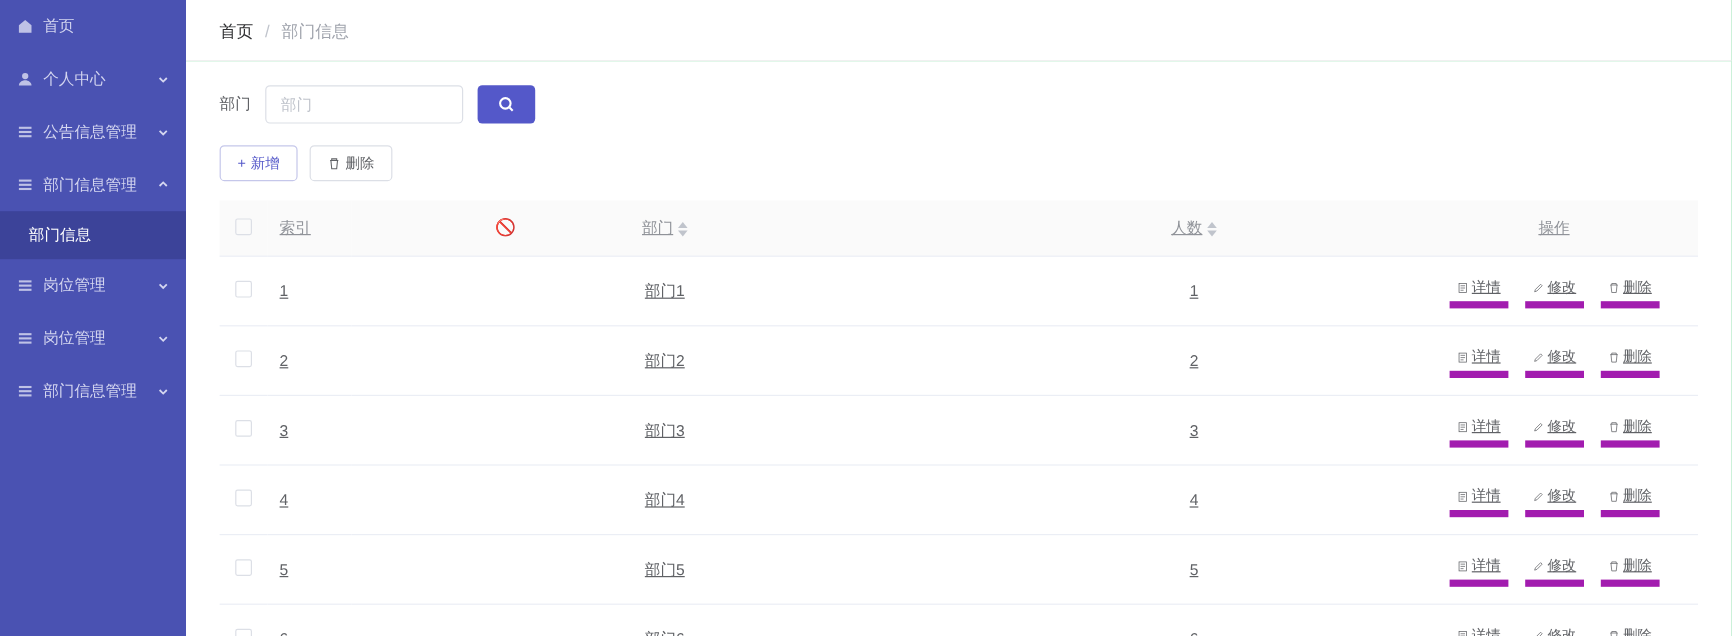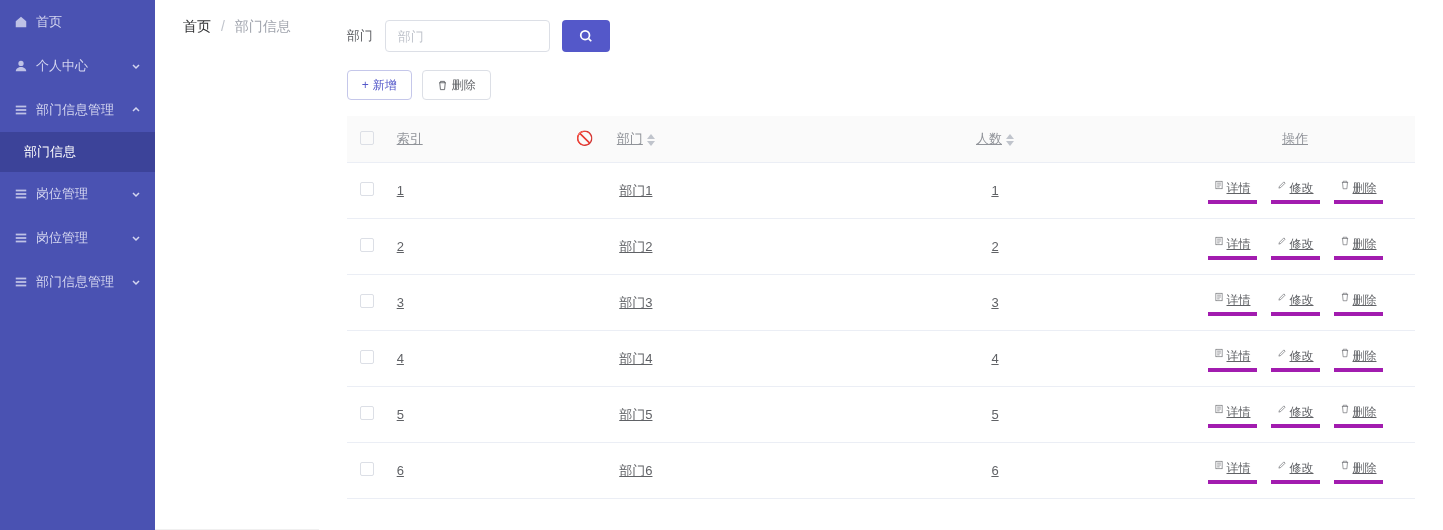--- a/index.html
+++ b/index.html
@@ -4,21 +4,21 @@
 <style>
 * { box-sizing: border-box; margin: 0; padding: 0; }
 body { font-family: -apple-system, "Helvetica Neue", Arial, sans-serif; font-size: 13px; color: #606266; background: #fff; }
 .app { display: flex; width: 1443px; height: 530px; overflow: hidden; }
 .sidebar { width: 155px; background: #4a52b2; flex-shrink: 0; }
 .side-item { display: flex; align-items: center; justify-content: space-between; padding: 0 14px; height: 44px; color: #d4d6f0; cursor: pointer; font-size: 13px; }
 .side-item .lbl { display: flex; align-items: center; gap: 8px; }
 .side-item .ico { width: 14px; height: 14px; opacity: .85; }
 .side-sub { padding-left: 24px; height: 40px; display: flex; align-items: center; background: #3c4399; color: #fff; font-size: 13px; }
 .chev { width: 10px; height: 10px; }
-.main { flex: 1; display: flex; background: #22c55e; }
+.main { flex: 1; display: flex; flex-direction: column; background: #22c55e; }
 .crumb { padding: 18px 28px 14px; font-size: 14px; color: #303133; background: #fff; border-bottom: 1px solid #f0f0f0; }
 .crumb .sep { margin: 0 6px; color: #c0c4cc; }
 .crumb .cur { color: #a0a4ad; }
 .content { padding: 20px 28px 0; background: #fff; flex: 1; position: relative; }
 .filter-row { display: flex; align-items: center; gap: 12px; margin-bottom: 18px; }
 .filter-label { color: #606266; }
 .inp { height: 32px; width: 165px; border: 1px solid #dcdfe6; border-radius: 4px; padding: 0 12px; font-size: 13px; color: #606266; }
 .inp::placeholder { color: #c0c4cc; }
 .btn-search { width: 48px; height: 32px; background: #5458c9; border: none; border-radius: 4px; color: #fff; cursor: pointer; display: flex; align-items: center; justify-content: center; }
 .toolbar { display: flex; gap: 10px; margin-bottom: 0; }
@@ -27,21 +27,21 @@
 .tbl { width: 100%; border-collapse: collapse; margin-top: 16px; }
 .tbl th, .tbl td { border-bottom: 1px solid #ebeef5; padding: 14px 10px; text-align: left; font-weight: normal; font-size: 13px; text-decoration: underline; }
 .tbl th { background: #fafafa; color: #909399; }
 .tbl .c-center { text-align: center; }
 .chk { width: 14px; height: 14px; border: 1px solid #dcdfe6; border-radius: 2px; display: inline-block; }
 .sort-ico { display: inline-flex; flex-direction: column; margin-left: 4px; vertical-align: middle; }
 .sort-ico span { width: 0; height: 0; border-left: 4px solid transparent; border-right: 4px solid transparent; }
 .sort-ico .up { border-bottom: 5px solid #c0c4cc; margin-bottom: 2px; }
 .sort-ico .dn { border-top: 5px solid #c0c4cc; }
 .row-actions { display: flex; gap: 14px; justify-content: center; }
-.act { display: flex; align-items: flex-start; gap: 3px; font-size: 12px; color: #606266; border-bottom: 4px solid #a21caf; padding: 3px 6px; cursor: pointer; }
+.act { display: flex; align-items: center; gap: 3px; font-size: 12px; color: #606266; border-bottom: 6px solid #a21caf; padding: 3px 6px; cursor: pointer; }
 .forbid { position: absolute; left: 258px; top: 130px; color: #d9534f; font-size: 14px; pointer-events: none; }
 svg { display: block; }
 </style>
 </head>
 <body>
 <div class="app">
 
 <div class="sidebar">
   <div class="side-item">
     <span class="lbl">
@@ -51,20 +51,33 @@
           <span>首页</span>
         </span>
   </div>
   <div class="side-item">
     <span class="lbl">
           <svg class="ico" viewBox="0 0 16 16" fill="currentColor">
             <circle cx="8" cy="5" r="3"></circle>
             <path d="M2 14c0-3 3-5 6-5s6 2 6 5"></path>
           </svg>
           <span>个人中心</span>
+        </span>
+    <svg class="chev" viewBox="0 0 10 10" fill="none" stroke="currentColor" stroke-width="1.5">
+          <path d="M2 4l3 3 3-3"></path>
+        </svg>
+  </div>
+  <div class="side-item">
+    <span class="lbl">
+          <svg class="ico" viewBox="0 0 16 16" fill="currentColor">
+            <rect x="2" y="3" width="12" height="2"></rect>
+            <rect x="2" y="7" width="12" height="2"></rect>
+            <rect x="2" y="11" width="12" height="2"></rect>
+          </svg>
+          <span>公告信息管理</span>
         </span>
     <svg class="chev" viewBox="0 0 10 10" fill="none" stroke="currentColor" stroke-width="1.5">
           <path d="M2 4l3 3 3-3"></path>
         </svg>
   </div>
   <div class="side-item">
     <span class="lbl">
           <svg class="ico" viewBox="0 0 16 16" fill="currentColor">
             <rect x="2" y="3" width="12" height="2"></rect>
             <rect x="2" y="7" width="12" height="2"></rect>

